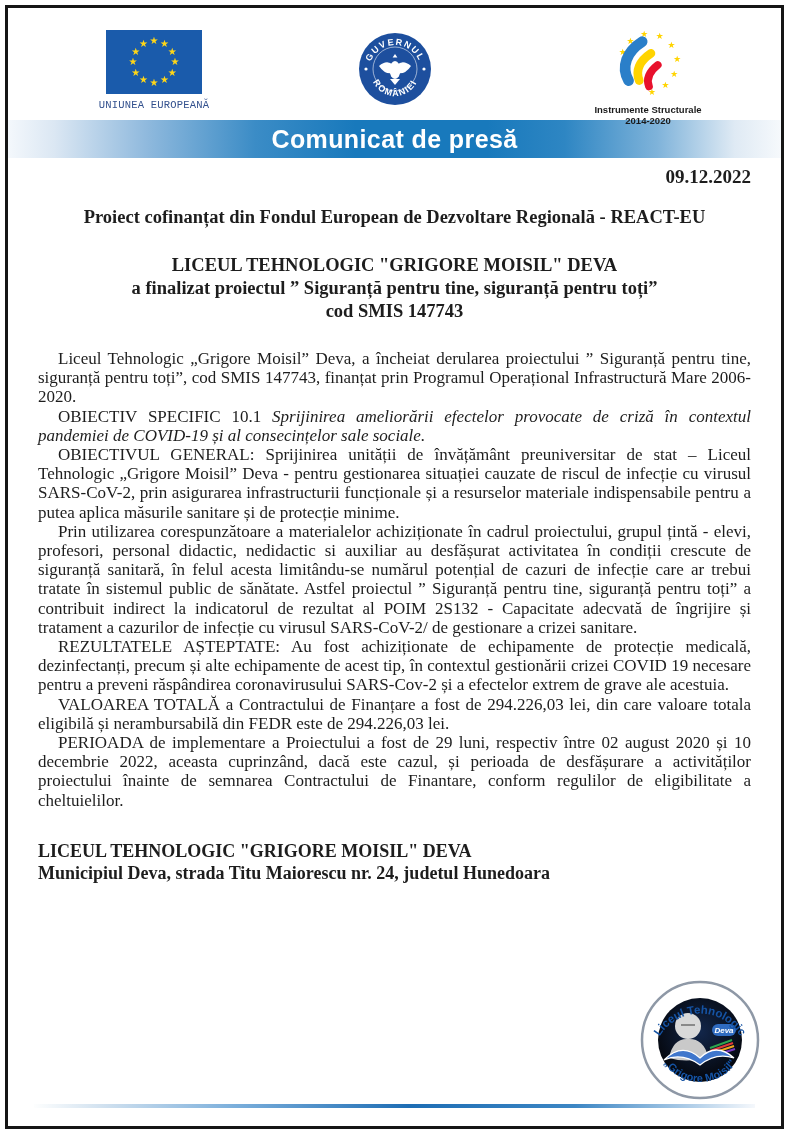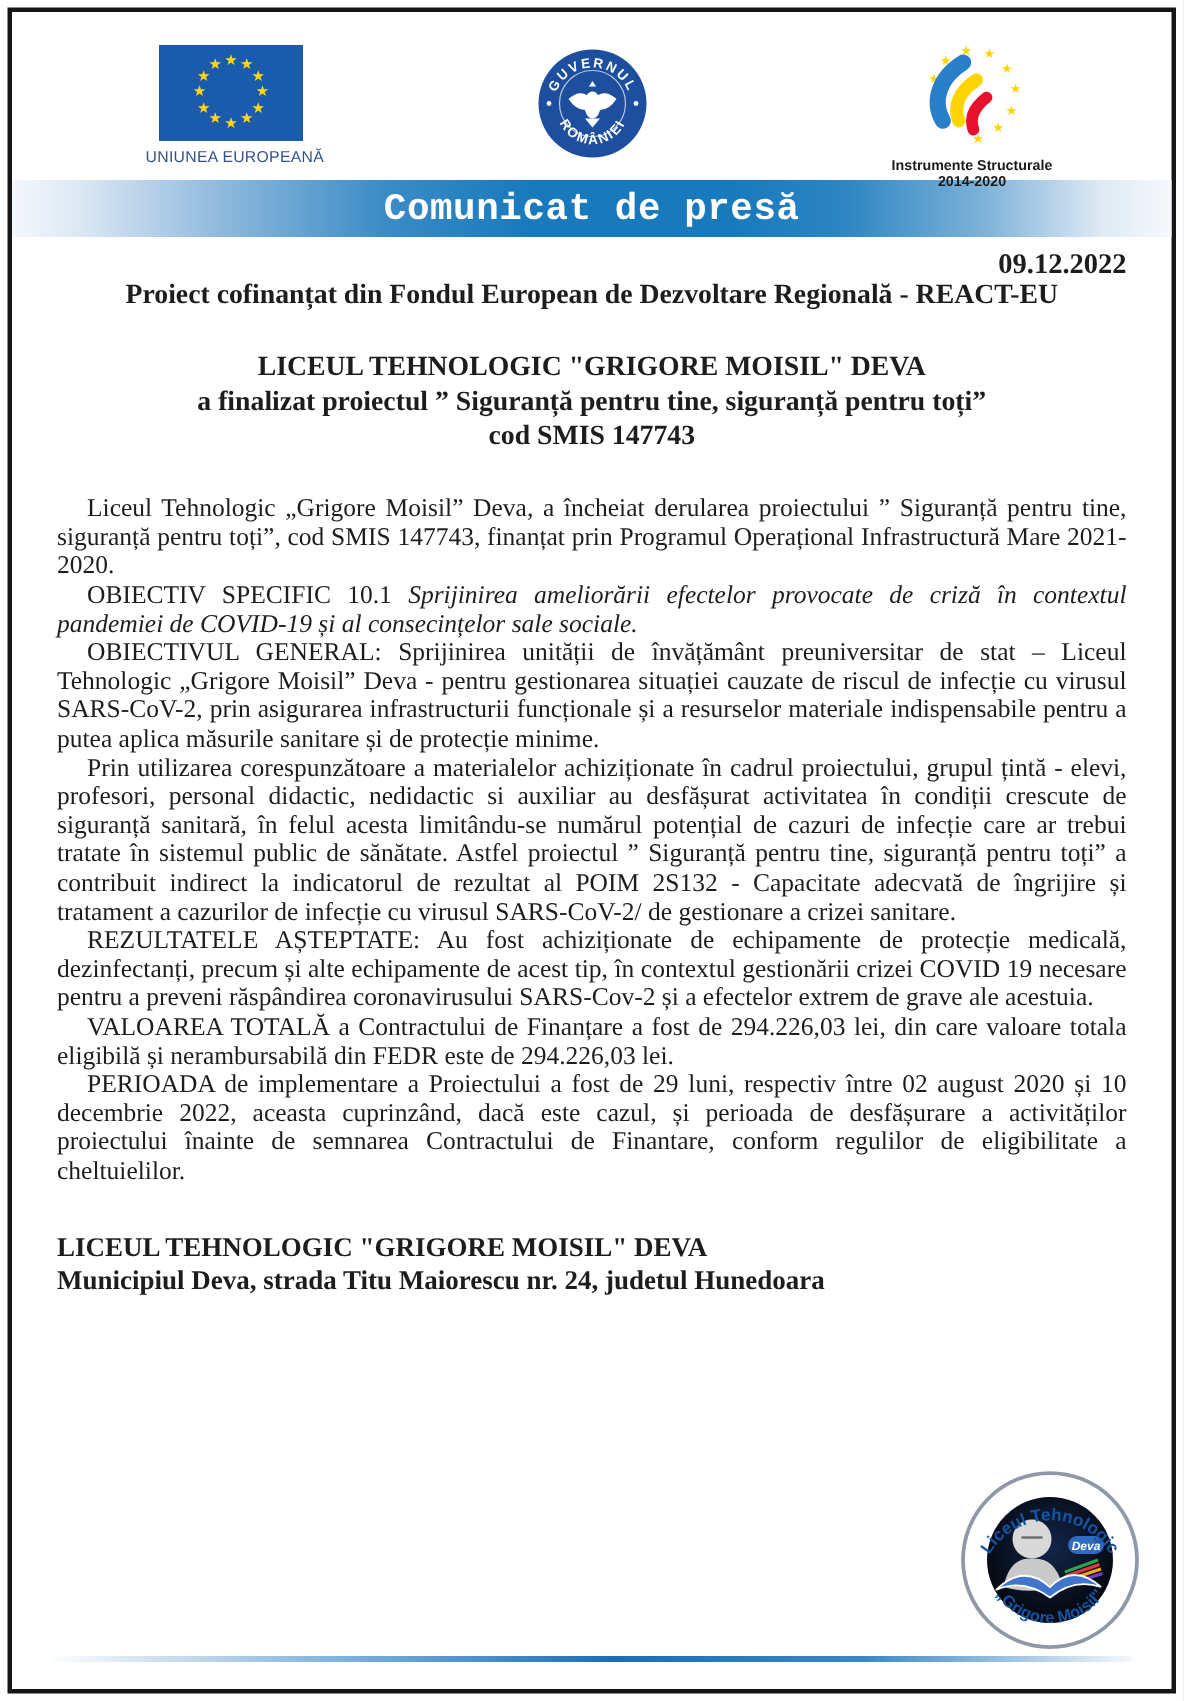--- a/index.html
+++ b/index.html
@@ -10,37 +10,37 @@
   .frame{position:absolute;inset:5px;border:3px solid #151515;background:#ffffff;}
 
   
   .logos{display:flex;justify-content:space-between;align-items:flex-start;
          padding:22px 58px 0 84px;height:102px;box-sizing:border-box;}
   .logo-block{text-align:center;}
   .eu-block{width:124px;}
   .eu-flag{width:96px;height:64px;background:#1a5bab;position:relative;margin:0 auto;}
   .eu-flag .star{position:absolute;color:#ffd617;font-size:10px;line-height:10px;
                  transform:translate(-50%,-50%);}
-  .eu-label{margin-top:5px;font-family:Liberation Sans, sans-serif;font-size:10.5px;
-            color:#33518e;letter-spacing:.2px;white-space:nowrap;text-align:right;}
+  .eu-label{margin-top:5px;font-family:Liberation Mono, monospace;font-size:10.5px;
+            color:#33518e;letter-spacing:.2px;white-space:nowrap;}
   .gov-block{width:76px;padding-top:2px;}
   .is-block{width:150px;}
   .is-caption{font-family:"Liberation Sans",sans-serif;font-weight:bold;font-size:9.5px;
               line-height:11px;color:#1a1a1a;}
 
   
   .banner{height:38px;margin-top:10px;display:flex;align-items:center;justify-content:center;
     background:linear-gradient(90deg,#f4f8fc 0%,#dbe7f3 6%,#8fb9dd 18%,#3b8cc6 32%,
       #1879bc 45%,#1879bc 62%,#2e86c3 72%,#7fb3da 84%,#dfeaf4 94%,#f6f9fc 100%);}
-  .banner-text{font-family:Liberation Mono, monospace;font-weight:bold;font-size:25px;
+  .banner-text{font-family:Liberation Sans, sans-serif;font-weight:bold;font-size:25px;
                color:#ffffff;letter-spacing:.4px;}
 
   
   .date-block{text-align:right;padding:8px 30px 0 0;font-weight:bold;font-size:19px;line-height:21px;}
-  .subtitle{text-align:center;font-weight:bold;font-size:18.5px;}
+  .subtitle{text-align:center;font-weight:bold;font-size:18.5px;margin-top:20px;}
   .title-block{text-align:center;font-weight:bold;font-size:18.5px;line-height:23px;margin-top:26px;}
 
   
   .body-text{padding:26px 30px 0 30px;font-size:17px;line-height:19.2px;text-align:justify;}
   .body-text p{margin:0;text-indent:20px;}
   .seg-i{font-style:italic;}
   .seg-b{font-weight:normal;}
 
   
   .footer-block{padding:30px 160px 0 30px;font-weight:bold;font-size:18px;line-height:22.5px;}
@@ -134,21 +134,21 @@
     </div>
 
     <div class="subtitle">Proiect cofinanțat din  Fondul European de Dezvoltare Regională - REACT-EU</div>
     <div class="title-block">
       <div>LICEUL TEHNOLOGIC "GRIGORE MOISIL" DEVA</div>
       <div>a finalizat proiectul ” Siguranță pentru tine, siguranță pentru toți”</div>
       <div>cod SMIS 147743</div>
     </div>
 
     <div class="body-text" id="body-paragraphs">
-        <p><span>Liceul Tehnologic „Grigore Moisil” Deva, a încheiat derularea proiectului ” Siguranță pentru tine, siguranță pentru toți”, cod SMIS 147743, finanțat prin Programul Operațional Infrastructură Mare 2021-2020.</span></p>
+        <p><span>Liceul Tehnologic „Grigore Moisil” Deva, a încheiat derularea proiectului ” Siguranță pentru tine, siguranță pentru toți”, cod SMIS 147743, finanțat prin Programul Operațional Infrastructură Mare 2006-2020.</span></p>
         <p><span>OBIECTIV SPECIFIC 10.1 </span><span class="seg-i">Sprijinirea ameliorării efectelor provocate de criză în contextul pandemiei de COVID-19 și al consecințelor sale sociale.</span></p>
         <p><span>OBIECTIVUL GENERAL: Sprijinirea unității de învățământ preuniversitar de stat – Liceul Tehnologic „Grigore Moisil” Deva - pentru gestionarea situației cauzate de riscul de infecție cu virusul SARS-CoV-2, prin asigurarea infrastructurii funcționale și a resurselor materiale indispensabile pentru a putea aplica măsurile sanitare și de protecție minime.</span></p>
         <p><span>Prin utilizarea corespunzătoare a materialelor achiziționate în cadrul proiectului, grupul țintă - elevi, profesori, personal didactic, nedidactic si auxiliar au desfășurat activitatea în condiții crescute de siguranță sanitară, în felul acesta limitându-se numărul potențial de cazuri de infecție care ar trebui tratate în sistemul public de sănătate. Astfel proiectul ” Siguranță pentru tine, siguranță pentru toți” a contribuit indirect la indicatorul de rezultat al POIM 2S132 - Capacitate adecvată de îngrijire și tratament a cazurilor de infecție cu virusul SARS-CoV-2/ de gestionare a crizei sanitare.</span></p>
         <p><span>REZULTATELE AȘTEPTATE: Au fost achiziționate de echipamente de protecție medicală, dezinfectanți, precum și alte echipamente de acest tip, în contextul gestionării crizei COVID 19 necesare pentru a preveni răspândirea coronavirusului SARS-Cov-2 și a efectelor extrem de grave ale acestuia.</span></p>
         <p><span>VALOAREA TOTALĂ a Contractului de Finanțare a fost de </span><span class="seg-b">294.226,03 lei,</span><span> din care valoare totala  eligibilă și  nerambursabilă din FEDR este de </span><span class="seg-b">294.226,03 lei.</span></p>
         <p><span>PERIOADA de implementare a Proiectului a fost de </span><span class="seg-b">29 luni,</span><span> respectiv între 02 august 2020 și 10 decembrie 2022,  aceasta cuprinzând, dacă este cazul, și perioada de desfășurare a activităților proiectului înainte de semnarea Contractului de Finantare, conform regulilor de eligibilitate a cheltuielilor.</span></p>
       </div>
 
     <div class="footer-block" id="footer-block">
         <div>LICEUL TEHNOLOGIC "GRIGORE MOISIL" DEVA</div>

